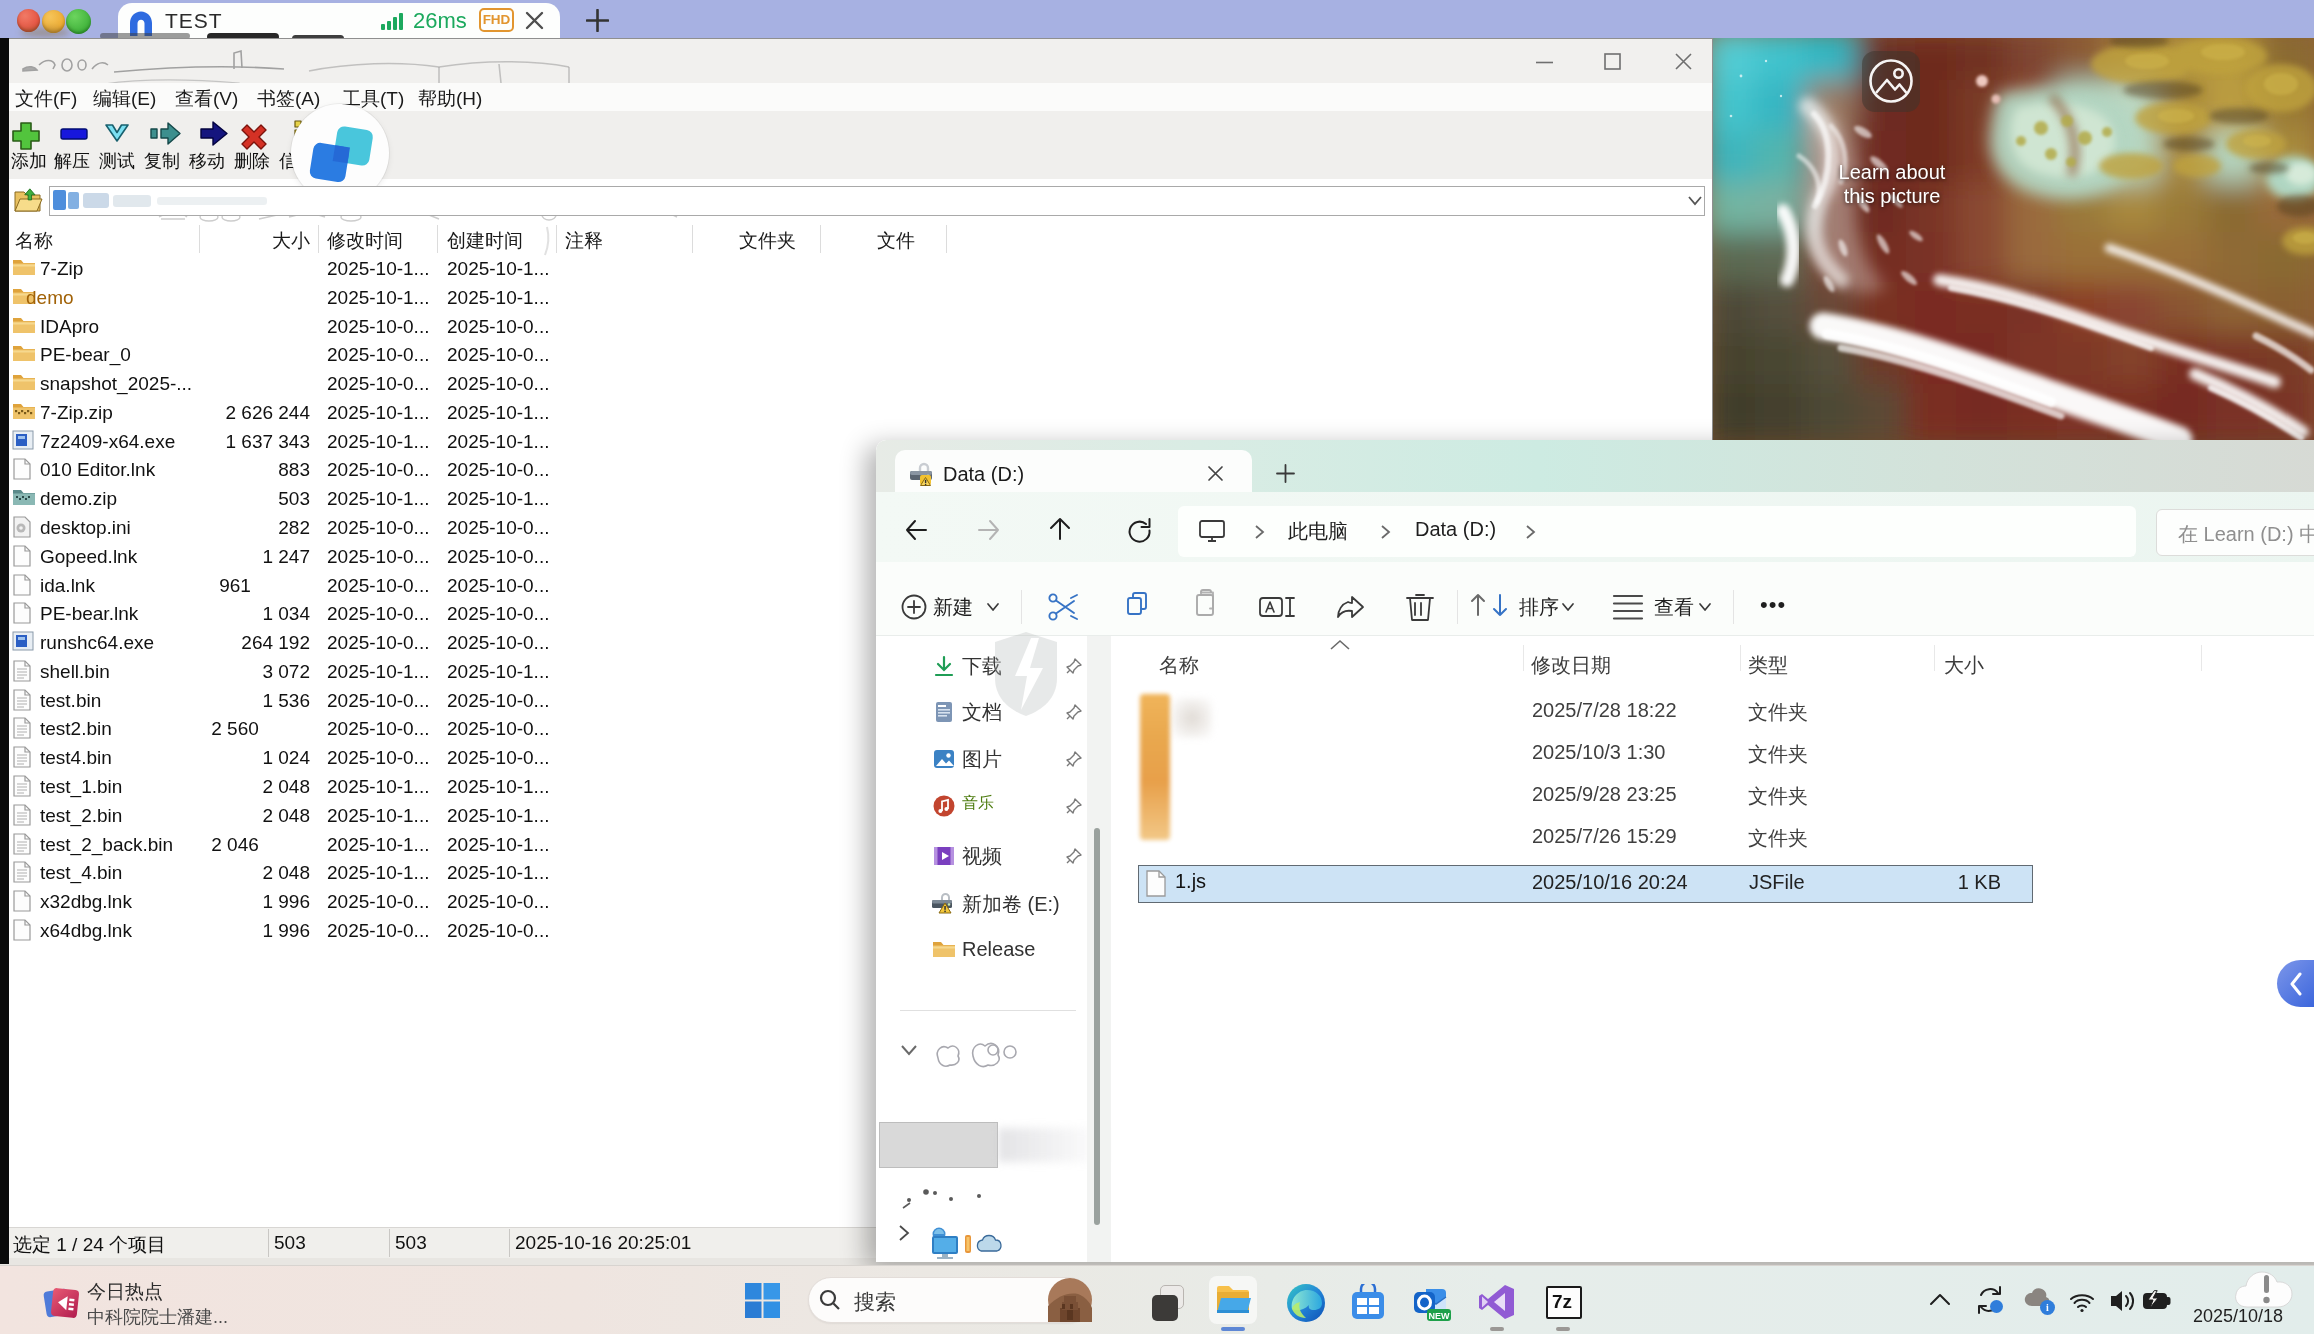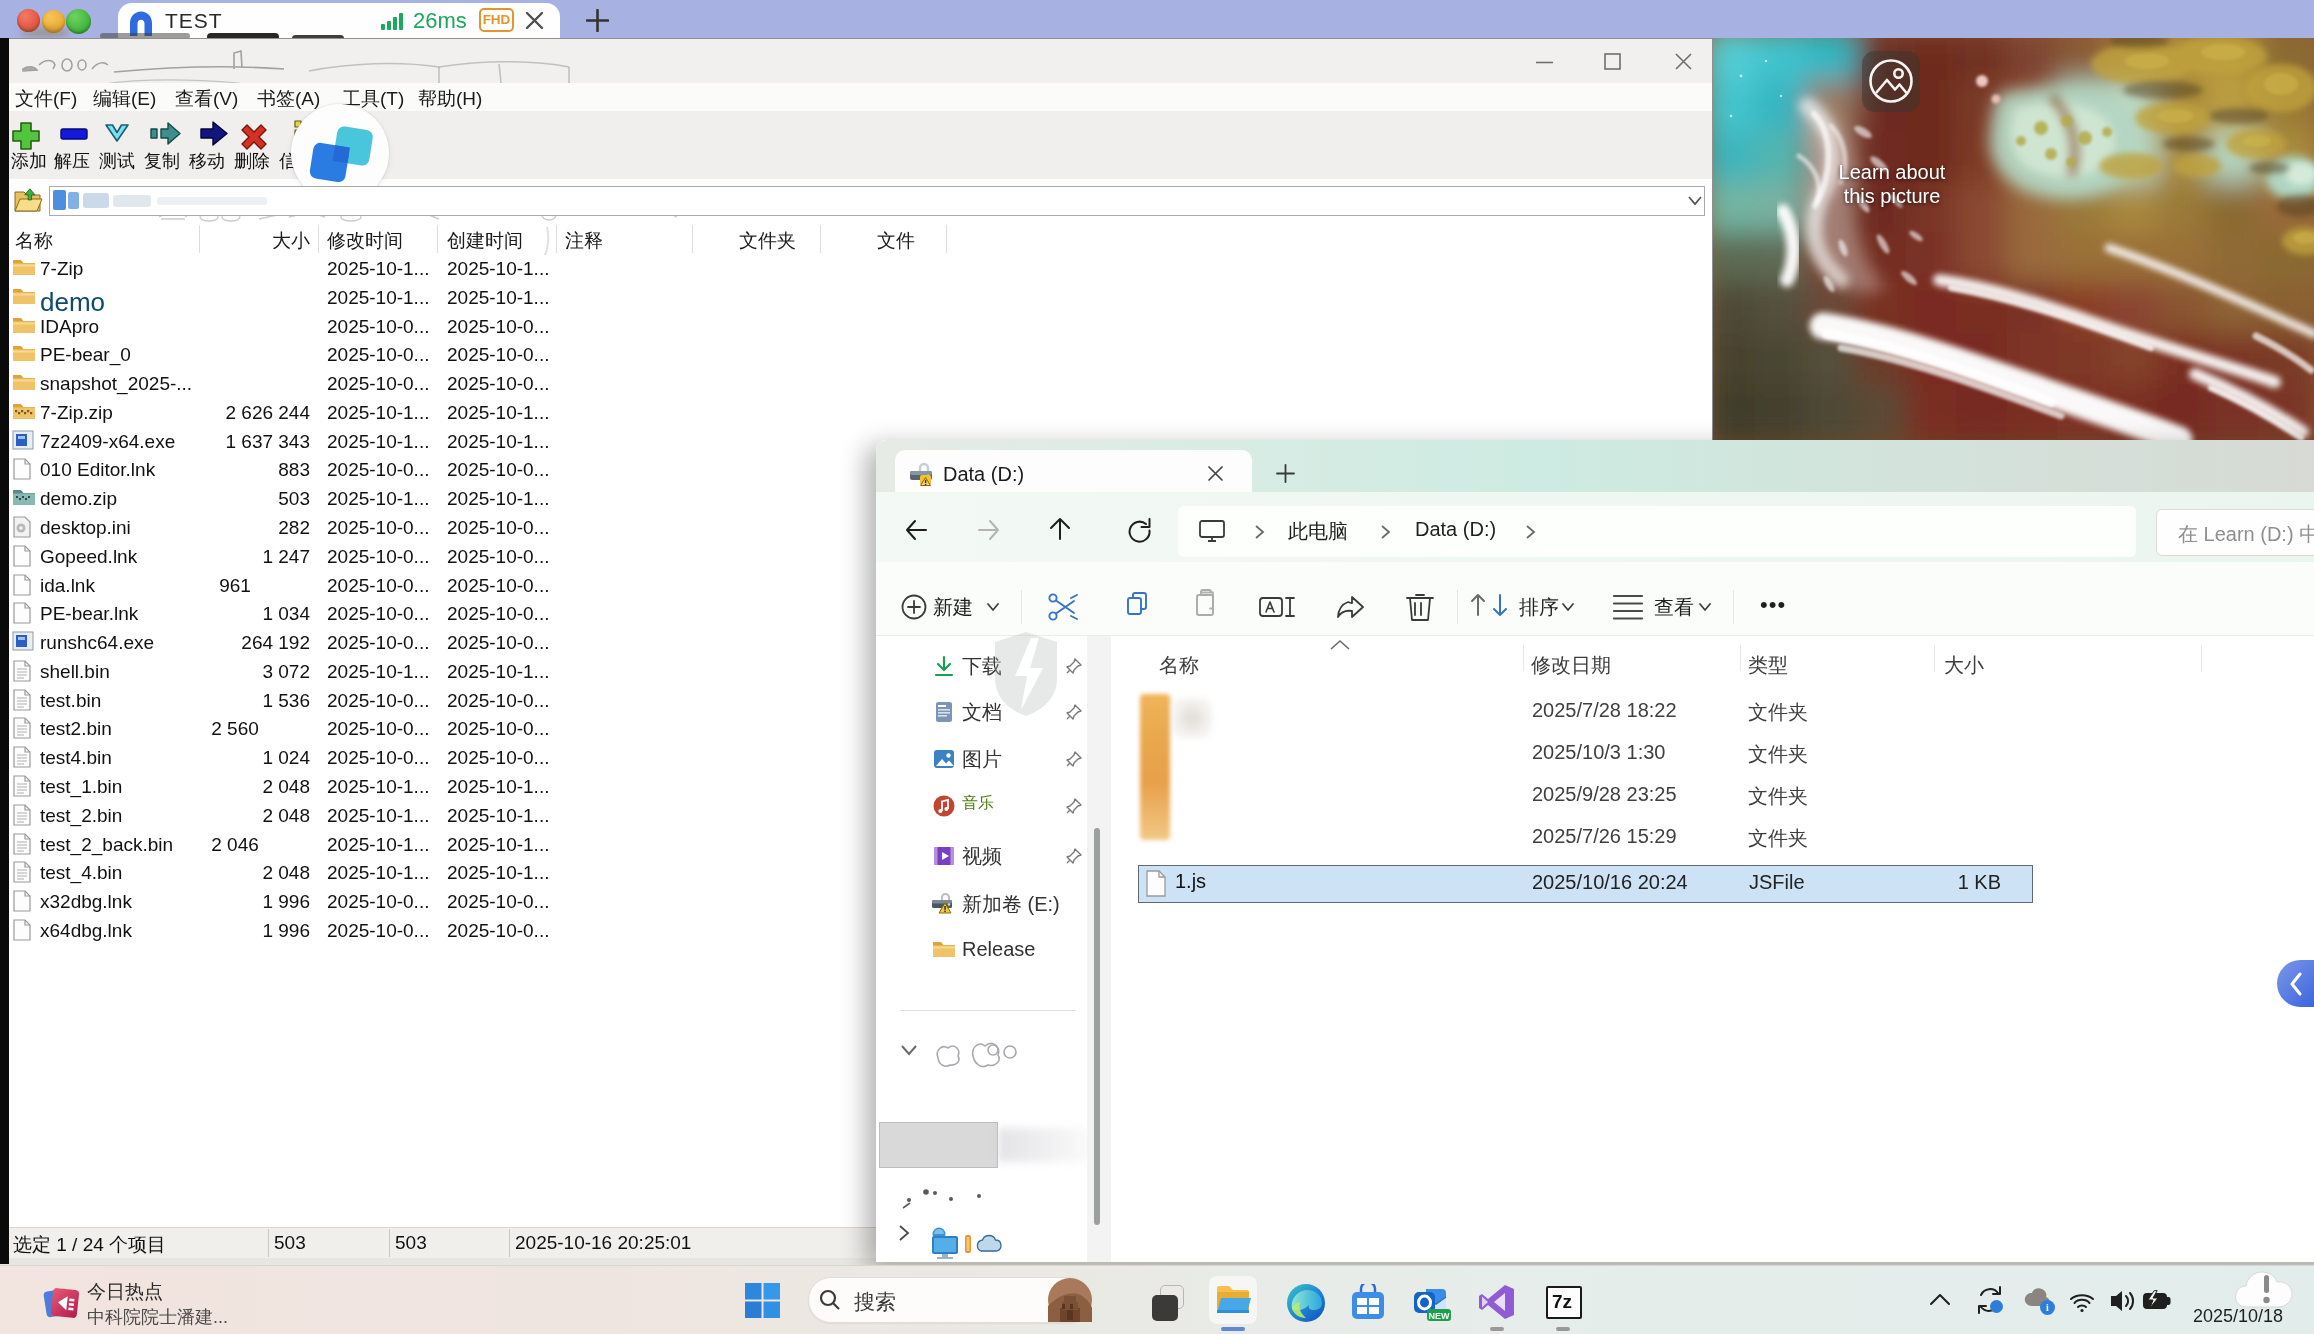--- a/index.html
+++ b/index.html
@@ -364,21 +364,21 @@
         <path d="M1,7.5 h22 v2 H1 z" fill="#f6d88e"></path>
       </svg></div>
 <div class="a tx" style="left:31px;top:219px;font-size:19px;color:#111">7-Zip</div>
 <div class="a tx" style="left:318px;top:219px;font-size:19px;color:#111">2025-10-1...</div>
 <div class="a tx" style="left:438px;top:219px;font-size:19px;color:#111">2025-10-1...</div>
 <div class="a" style="left:3px;top:247px"><svg width="24" height="20" viewBox="0 0 24 20">
         <path d="M1,18 V3 h8 l2.5,3 H23 v12 z" fill="#dfa33c"></path>
         <path d="M1,18 V6.5 h22 V18 z" fill="#efc36a"></path>
         <path d="M1,7.5 h22 v2 H1 z" fill="#f6d88e"></path>
       </svg></div>
-<div class="a tx" style="left:31px;top:248px;font-size:26px;color:#0c4a6e">demo</div>
+<div class="a tx" style="left:17px;top:248px;font-size:19px;color:#a16207">demo</div>
 <div class="a tx" style="left:318px;top:248px;font-size:19px;color:#111">2025-10-1...</div>
 <div class="a tx" style="left:438px;top:248px;font-size:19px;color:#111">2025-10-1...</div>
 <div class="a" style="left:3px;top:276px"><svg width="24" height="20" viewBox="0 0 24 20">
         <path d="M1,18 V3 h8 l2.5,3 H23 v12 z" fill="#dfa33c"></path>
         <path d="M1,18 V6.5 h22 V18 z" fill="#efc36a"></path>
         <path d="M1,7.5 h22 v2 H1 z" fill="#f6d88e"></path>
       </svg></div>
 <div class="a tx" style="left:31px;top:277px;font-size:19px;color:#111">IDApro</div>
 <div class="a tx" style="left:318px;top:277px;font-size:19px;color:#111">2025-10-0...</div>
 <div class="a tx" style="left:438px;top:277px;font-size:19px;color:#111">2025-10-0...</div>

